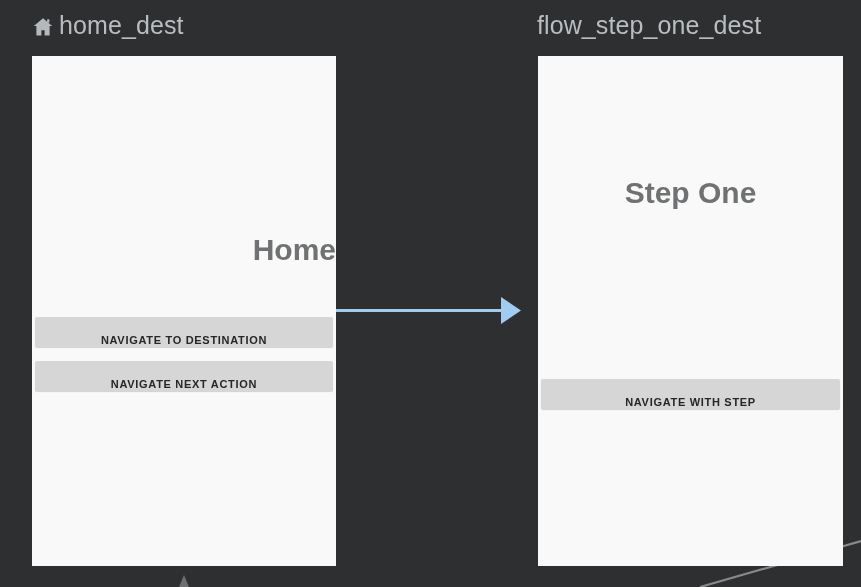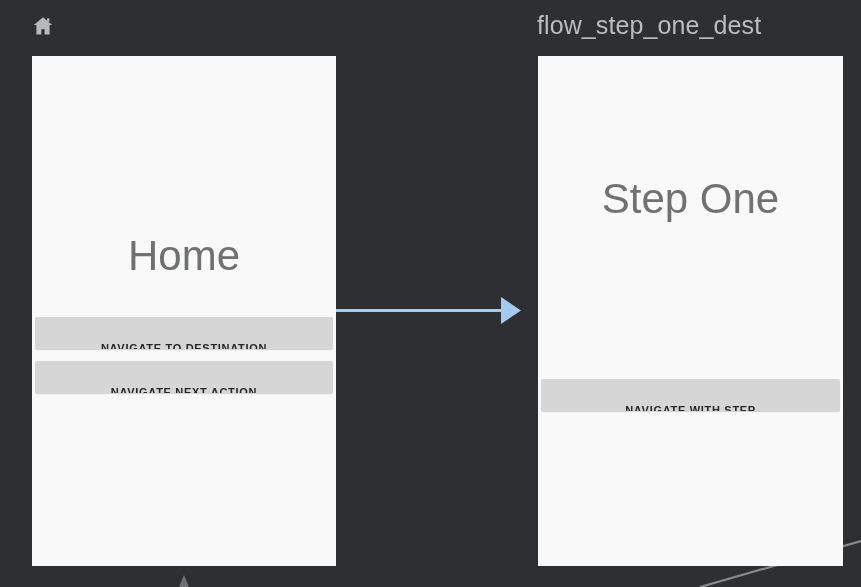--- a/index.html
+++ b/index.html
@@ -66,41 +66,41 @@
     width: 305px;
     height: 510px;
   }
 
   .screen-title {
     position: absolute;
     left: 0;
     right: 0;
     text-align: center;
     color: #6f7173;
-    font-size: 42px;
-    font-weight: 400;
+    font-size: 30px;
+    font-weight: 700;
     line-height: 1;
   }
-  #card-home .screen-title { top: 179px; }
+  #card-home .screen-title { top: 179px; text-align: right; }
   #card-step-one .screen-title { top: 122px; }
 
   .mat-button {
     position: absolute;
     background: #d6d6d6;
     border: none;
     border-radius: 2px;
     color: #262626;
     font-family: "Liberation Sans", sans-serif;
     font-size: 11px;
     font-weight: bold;
     letter-spacing: 0.7px;
     text-align: center;
     line-height: 30px;
     height: 30px;
-    padding: 16px;
+    padding: 8px;
     box-shadow: 0 1px 1px rgba(0,0,0,0.16);
     white-space: nowrap;
     overflow: hidden;
   }
 
   #btn-navigate-to-destination {
     left: 3px;
     top: 261px;
     width: 298px;
   }
@@ -150,20 +150,21 @@
     </g>
   </svg>
 
   <div class="dest-label" id="label-home">
     <span class="home-icon">
       <svg width="24" height="24" viewBox="0 0 24 24" xmlns="http://www.w3.org/2000/svg">
         <path fill="#b5b9bc" d="M12 3.2 2.8 11.1h2.6v9.3h5.0v-5.2h3.2v5.2h5.0v-9.3h2.6z"></path>
         <rect fill="#b5b9bc" x="16.1" y="4.3" width="2.3" height="3.4"></rect>
       </svg>
     </span>
+    <span>home_dest</span>
   </div>
 
   <div class="card" id="card-home">
     <div class="screen-title">Home</div>
     <button class="mat-button" id="btn-navigate-to-destination">NAVIGATE TO DESTINATION</button>
     <button class="mat-button" id="btn-navigate-with-action">NAVIGATE NEXT ACTION</button>
   </div>
 
   <div class="dest-label" id="label-step-one">
     <span>flow_step_one_dest</span>

